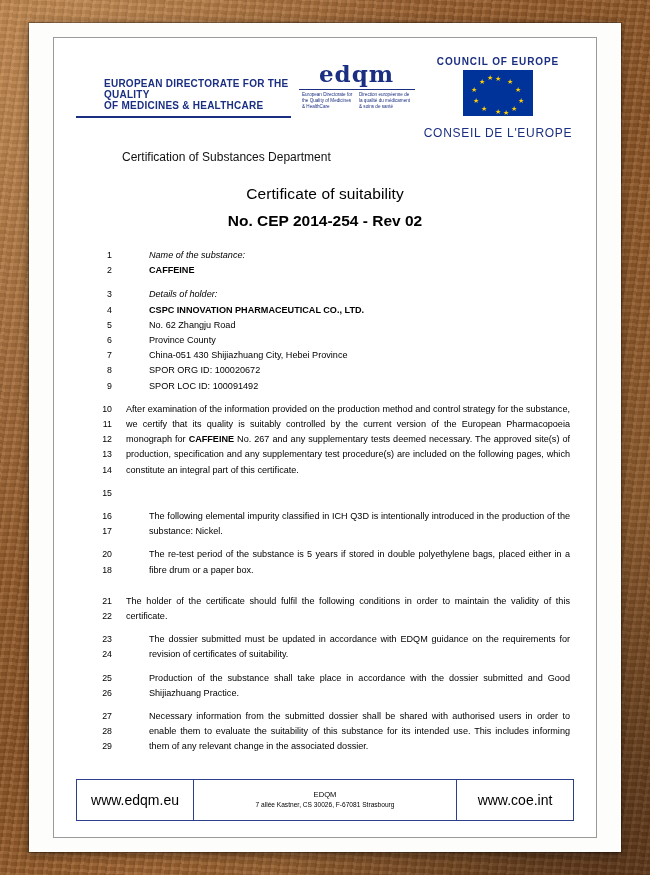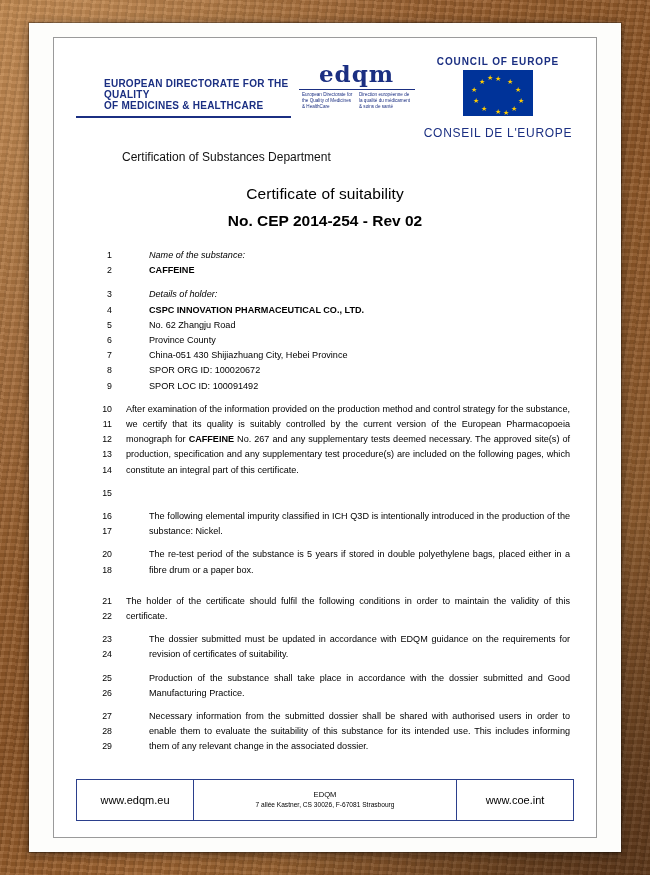--- a/index.html
+++ b/index.html
@@ -214,21 +214,21 @@
     flex-direction: column;
     align-items: center;
     justify-content: center;
     text-align: center;
     padding: 0 4px;
   }
   .fcell.c1 { width: 108px; border-right: 1px solid #2b3f8c; }
   .fcell.c2 { width: 132px; border-right: 1px solid #2b3f8c; line-height: 10px; }
   .fcell.c3 { flex: 1; border-right: 1px solid #2b3f8c; line-height: 10px; }
   .fcell.c4 { width: 108px; }
-  .fcell .big { font-size: 11px; }
+  .fcell .big { font-size: 14px; }
   .fcell .small { font-size: 6.6px; }
 </style>
 </head>
 <body>
 
 <div class="frame"></div>
 
 <div class="page">
   <div class="page-inner">
 
@@ -364,21 +364,21 @@
               <div>24</div>
             </div>
             <div class="ltext indent just"><span>The dossier submitted must be updated in accordance with EDQM guidance on the requirements for revision of certificates of suitability.</span></div>
           </div>
           <div class="gap-sm"></div>
           <div class="row">
             <div class="lineno">
               <div>25</div>
               <div>26</div>
             </div>
-            <div class="ltext indent just"><span>Production of the substance shall take place in accordance with the dossier submitted and Good Manufacturing Practice.</span></div>
+            <div class="ltext indent just"><span>Production of the substance shall take place in accordance with the dossier submitted and Good Shijiazhuang Practice.</span></div>
           </div>
           <div class="gap-sm"></div>
           <div class="row">
             <div class="lineno">
               <div>27</div>
               <div>28</div>
               <div>29</div>
             </div>
             <div class="ltext indent just"><span>Necessary information from the submitted dossier shall be shared with authorised users in order to enable them to evaluate the suitability of this substance for its intended use. This includes informing them of any relevant change in the associated dossier.</span></div>
           </div>

